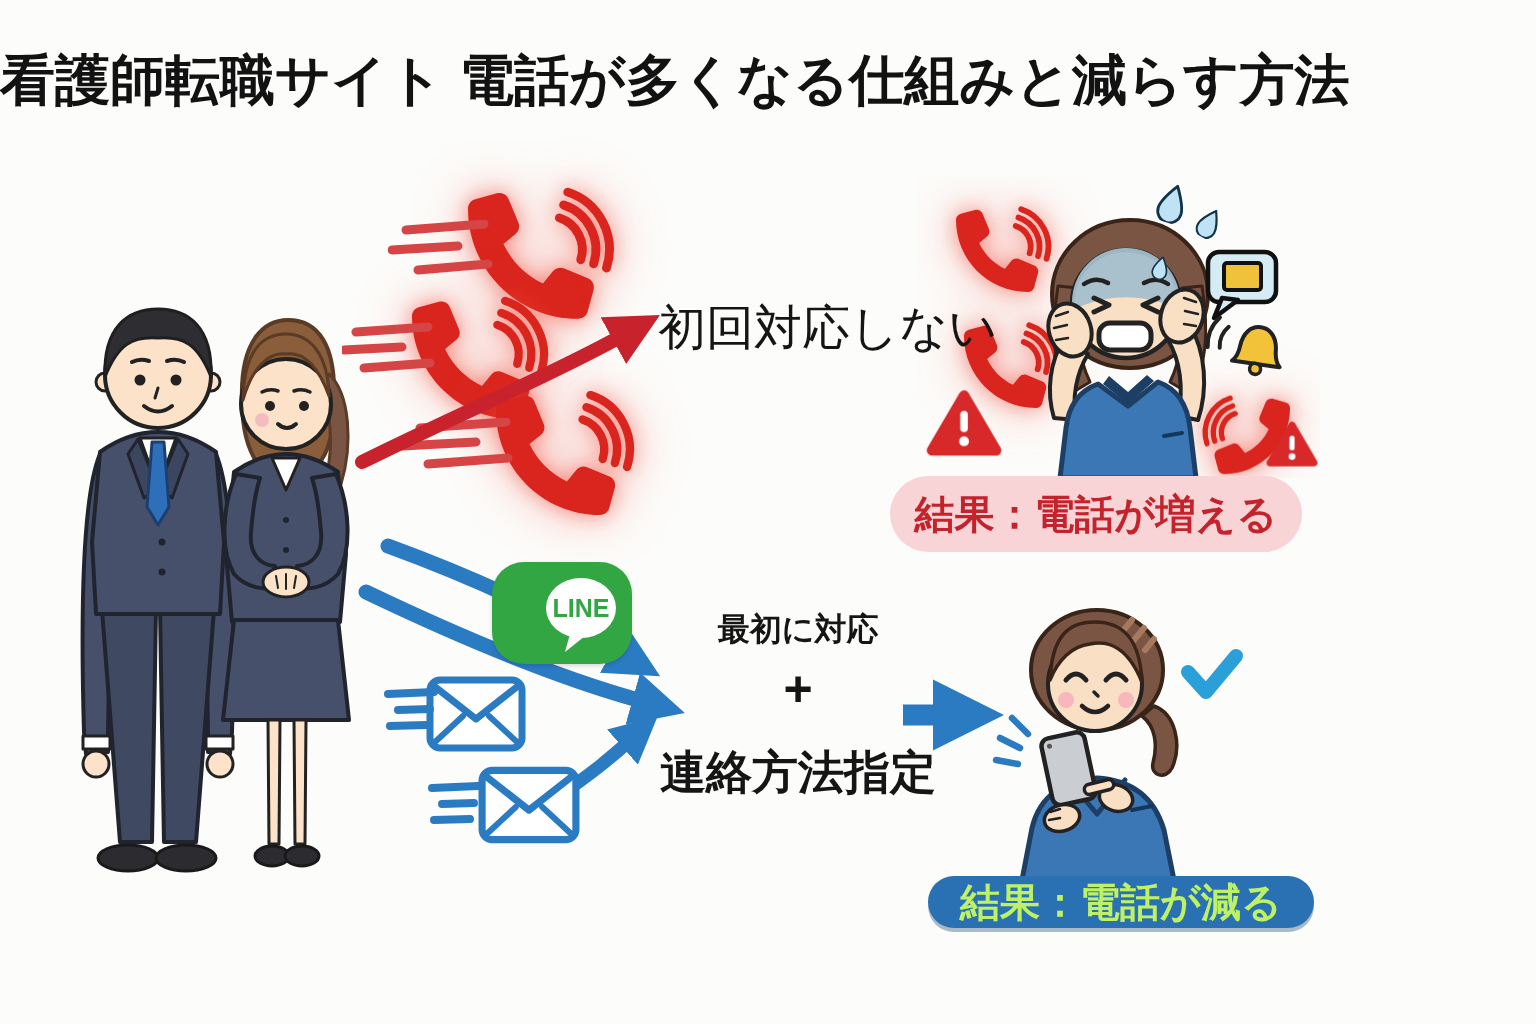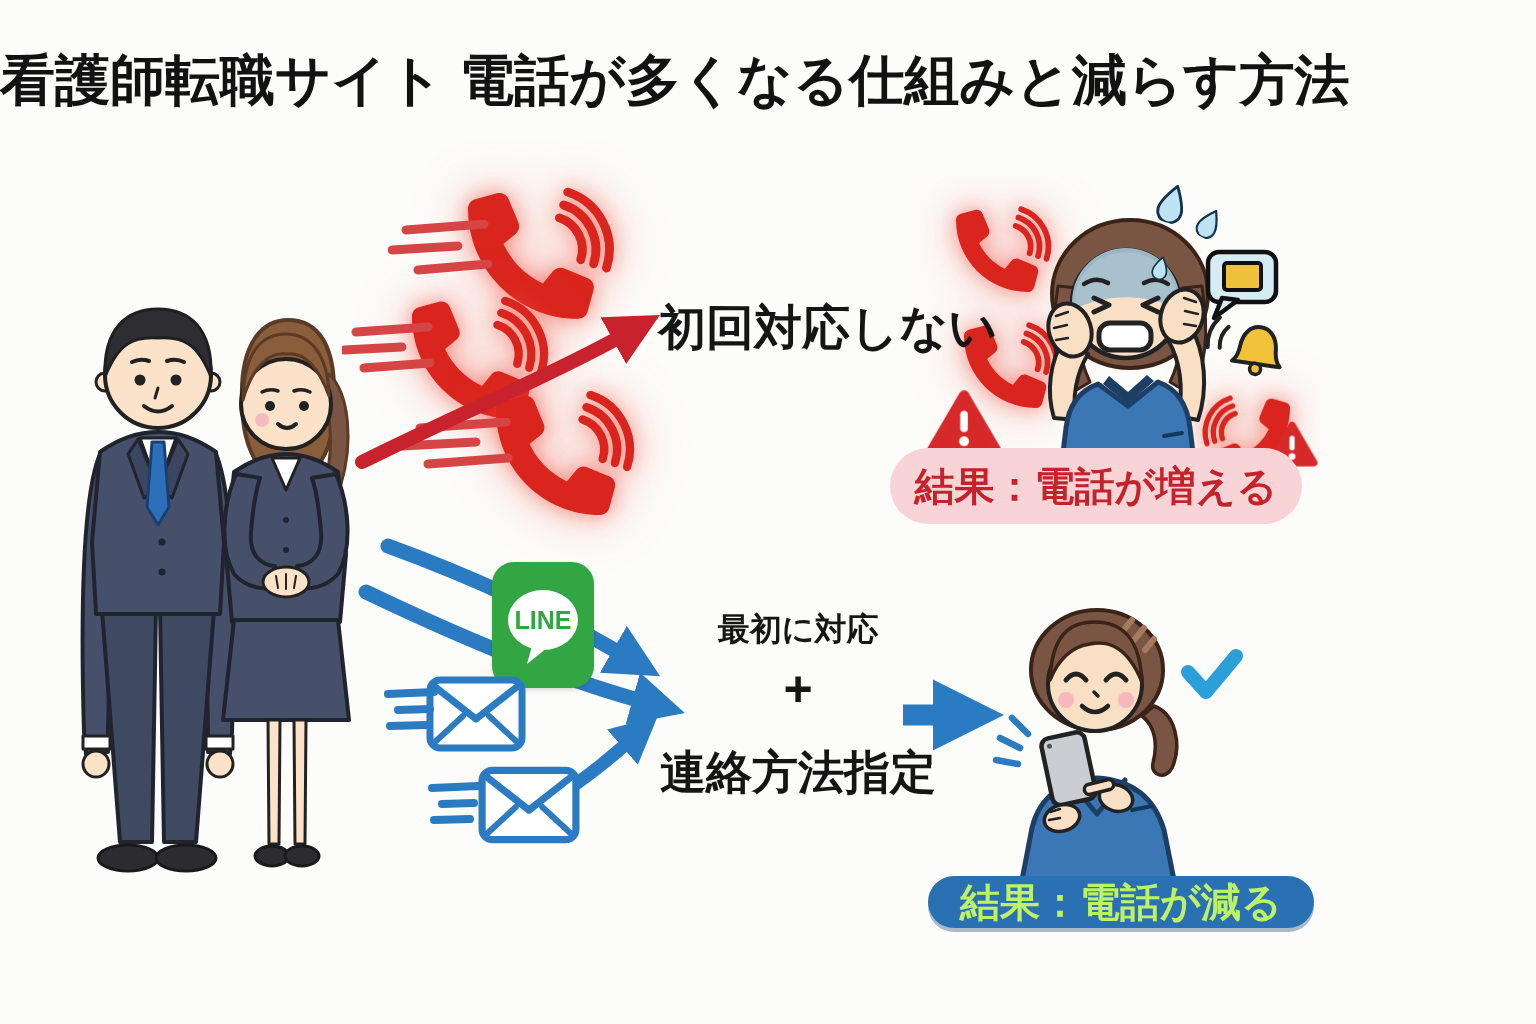--- a/index.html
+++ b/index.html
@@ -22,41 +22,42 @@
   .canvas{
     position:relative;width:1536px;height:1024px;background:#fcfcfa;overflow:hidden;
     font-family:"Liberation Sans","DejaVu Sans",sans-serif;color:#151515;
   }
   .abs{position:absolute;}
   .title{
     top:44px;left:0;width:1307px;text-align:center;
     font-size:55px;font-weight:900;letter-spacing:0px;color:#121212;white-space:nowrap;
   }
   .label-agents{left:96px;top:224px;font-size:45px;font-weight:900;}
-  .label-bad{left:658px;top:296px;font-size:48px;font-weight:700;white-space:nowrap;text-align:center;}
+  .label-bad{left:658px;top:296px;font-size:48px;font-weight:400;white-space:nowrap;text-align:center;}
   .text-mid{left:628px;top:608px;width:340px;text-align:center;font-weight:900;}
   .text-mid .l1{font-size:32px;}
   .text-mid .plus{font-size:50px;margin-top:8px;}
   .text-mid .l2{font-size:46px;margin-top:24px;}
   .badge{
     border-radius:40px;display:flex;align-items:center;justify-content:center;
     font-weight:900;font-size:40px;white-space:nowrap;
   }
-  .badge-bad{left:890px;top:448px;width:412px;height:76px;background:var(--pinkBg);color:var(--pinkText);}
+  .badge-bad{left:890px;top:476px;width:412px;height:76px;background:var(--pinkBg);color:var(--pinkText);}
   .badge-good{left:928px;top:876px;width:386px;height:52px;background:var(--badgeBlue);color:#bef264;
     box-shadow:0 4px 0 rgba(18,62,110,.35);}
   .glow{filter:drop-shadow(0 0 10px rgba(240,70,55,.55)) drop-shadow(0 0 26px rgba(240,70,55,.35));}
   .ph-body{fill:var(--phoneRed);}
   .ph-rings{stroke:var(--phoneRed);}
   .speed-red line{stroke:#d64545;stroke-width:9;stroke-linecap:round;}
   .speed-blue line{stroke:var(--blue);stroke-width:8;stroke-linecap:round;}
   .line-icon{
-    width:102px;height:126px;border-radius:22px;background:var(--lineGreen);
+    width:102px;height:102px;border-radius:32px;background:var(--lineGreen);
     display:flex;align-items:center;justify-content:center;
     box-shadow:0 2px 4px rgba(0,0,0,.15);
+    padding-left:38px;
   }
   .overlay{pointer-events:none;}
 </style>
 </head>
 <body>
 
 <div class="canvas">
 
   <svg width="0" height="0" style="position:absolute">
     <defs>

